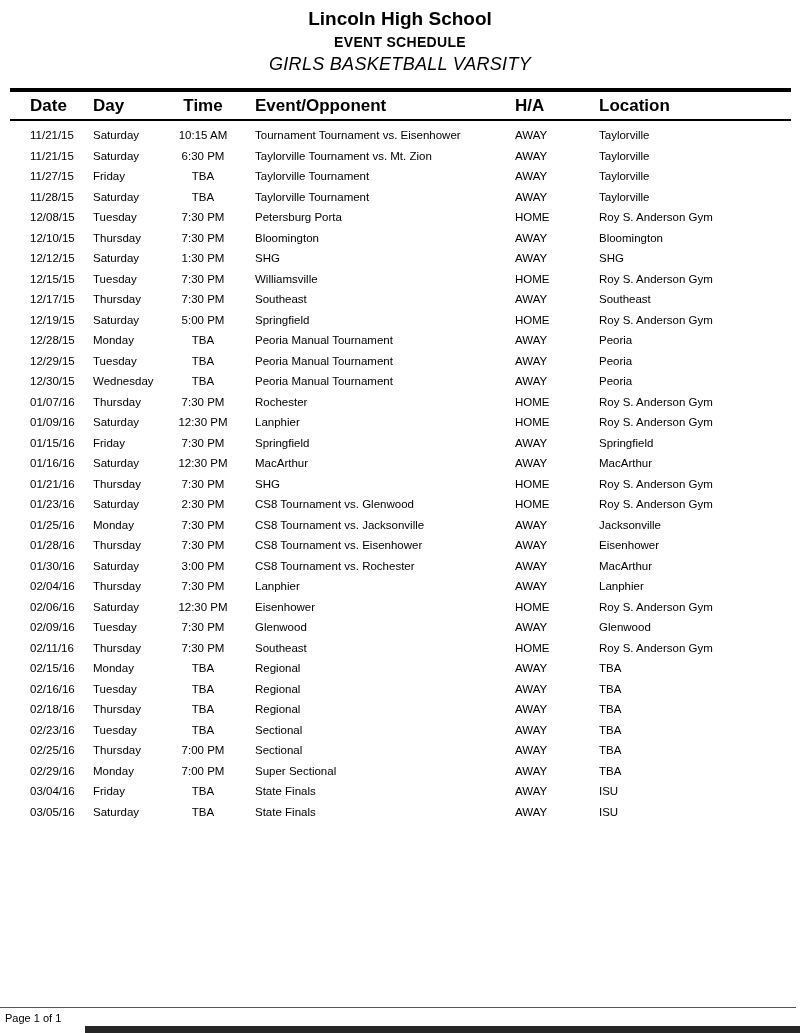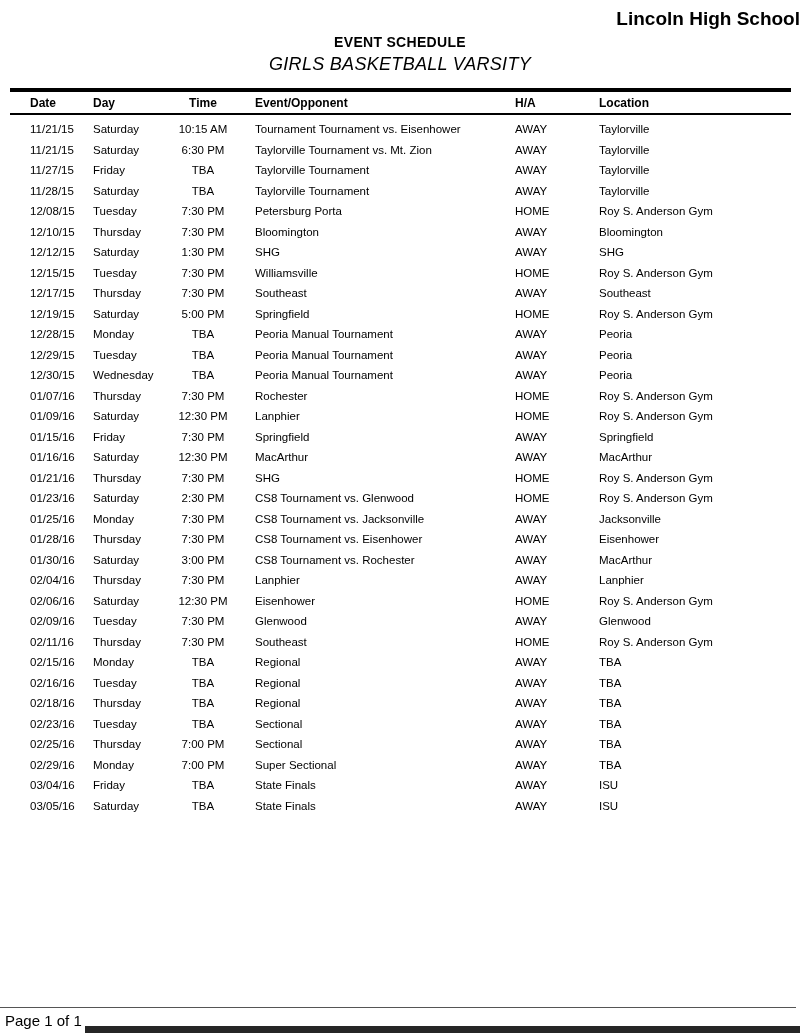--- a/index.html
+++ b/index.html
@@ -3,48 +3,48 @@
 <meta charset="utf-8">
 <style>
   html,body{margin:0;padding:0;}
   body{
     width:800px;height:1033px;position:relative;overflow:hidden;
     background:#ffffff;color:#000000;
     font-family:"Liberation Sans", sans-serif;
     -webkit-font-smoothing:antialiased;
   }
   .header{text-align:center;padding-top:8px;}
-  .school{font-size:19px;font-weight:bold;line-height:22px;text-align:right;}
+  .school{font-size:19px;font-weight:bold;line-height:22px;}
   .event-schedule{font-size:14px;font-weight:bold;line-height:24px;letter-spacing:.3px;}
   .category{font-size:18px;font-style:italic;line-height:20px;letter-spacing:.3px;}
 
   table.schedule{
     border-collapse:collapse;table-layout:fixed;
     width:781px;margin:14px 0 0 10px;
   }
   thead th{
     border-top:4px solid #000;
     border-bottom:2px solid #000;
-    font-size:12px;font-weight:bold;text-align:left;
+    font-size:17px;font-weight:bold;text-align:left;
     padding:4px 0 3px 0;white-space:nowrap;margin-top:8px;
   }
   tbody td{
     font-size:11.5px;height:20.5px;padding:0;
     vertical-align:middle;white-space:nowrap;overflow:hidden;
   }
   tbody tr:first-child td{padding-top:4px;}
   .col0{padding-left:20px;}
   .col1{padding-left:0;}
   .col2{text-align:center;}
   .col3{padding-left:10px;}
   .col4{text-align:left;}
   .col5{padding-left:22px;}
 
   .footer-line{position:absolute;left:0;right:4px;top:1007px;border-top:1px solid #555;}
-  .footer-text{position:absolute;left:5px;top:1012px;font-size:15px;}
+  .footer-text{position:absolute;left:5px;top:1012px;font-size:11px;}
   .bottom-bar{position:absolute;left:85px;right:0;bottom:0;height:7px;background:#262626;}
 </style>
 </head>
 <body>
 
 <div class="header">
   <div class="school">Lincoln High School</div>
   <div class="event-schedule">EVENT SCHEDULE</div>
   <div class="category">GIRLS BASKETBALL VARSITY</div>
 </div>

